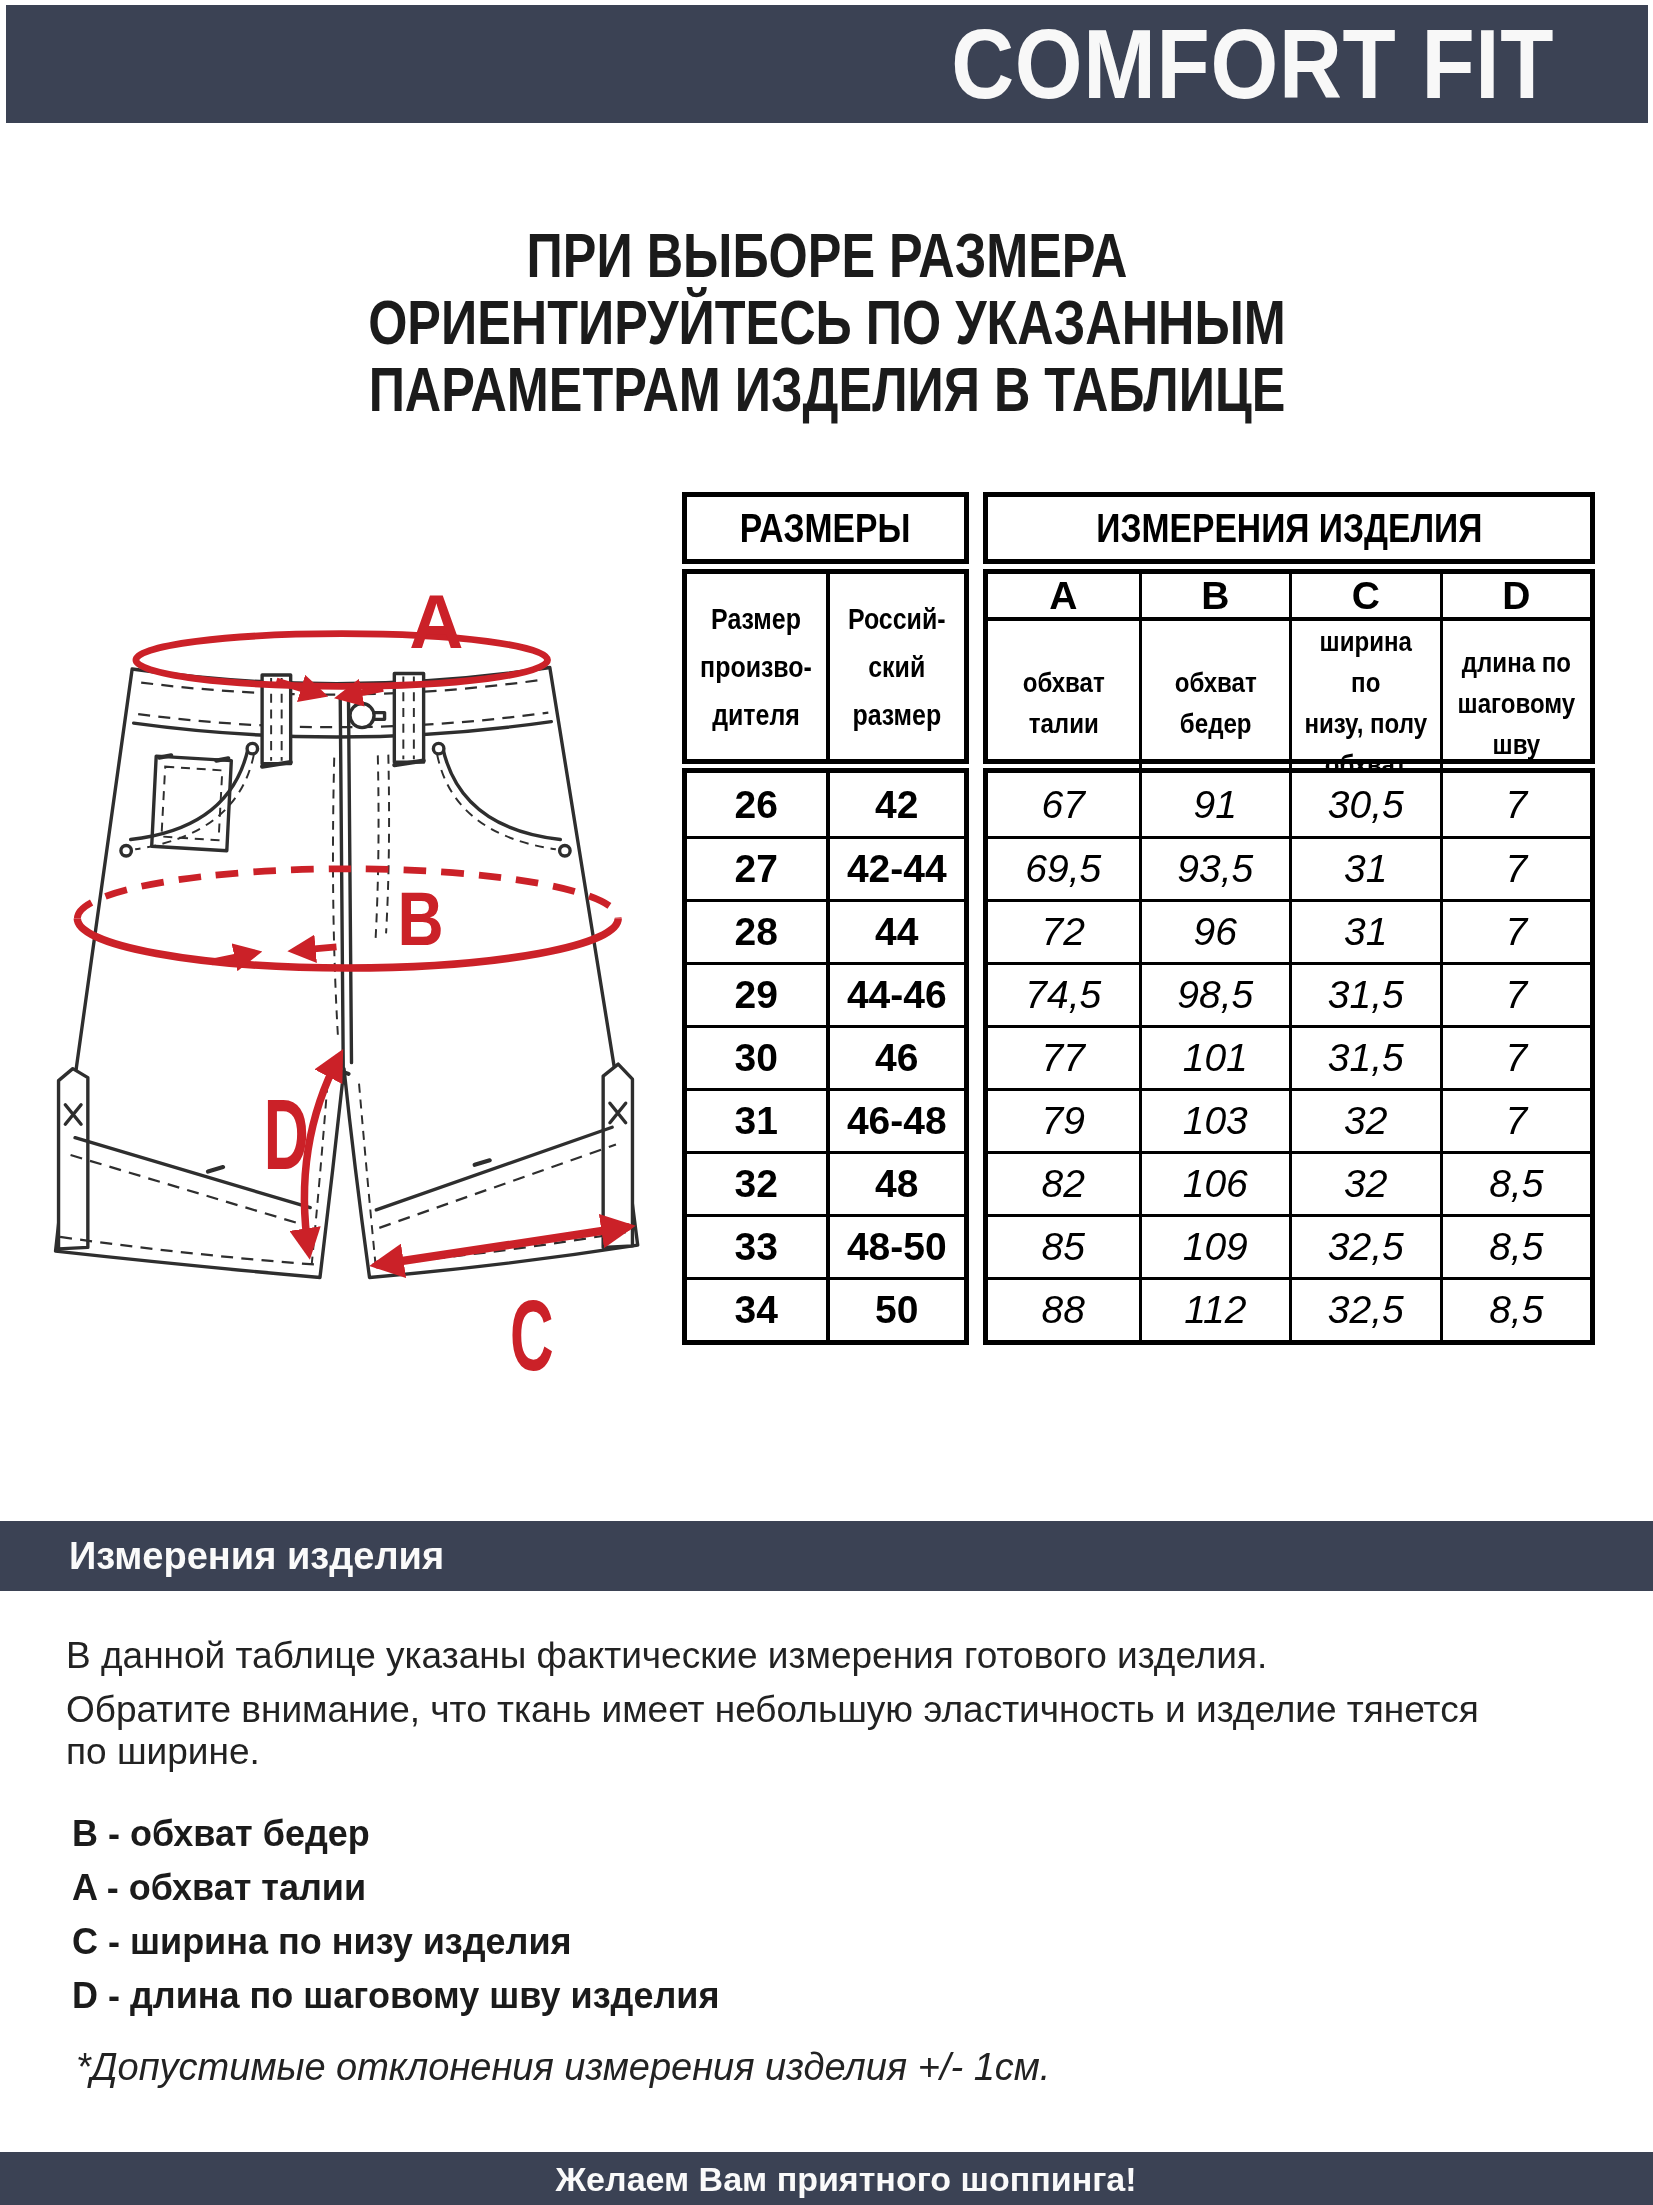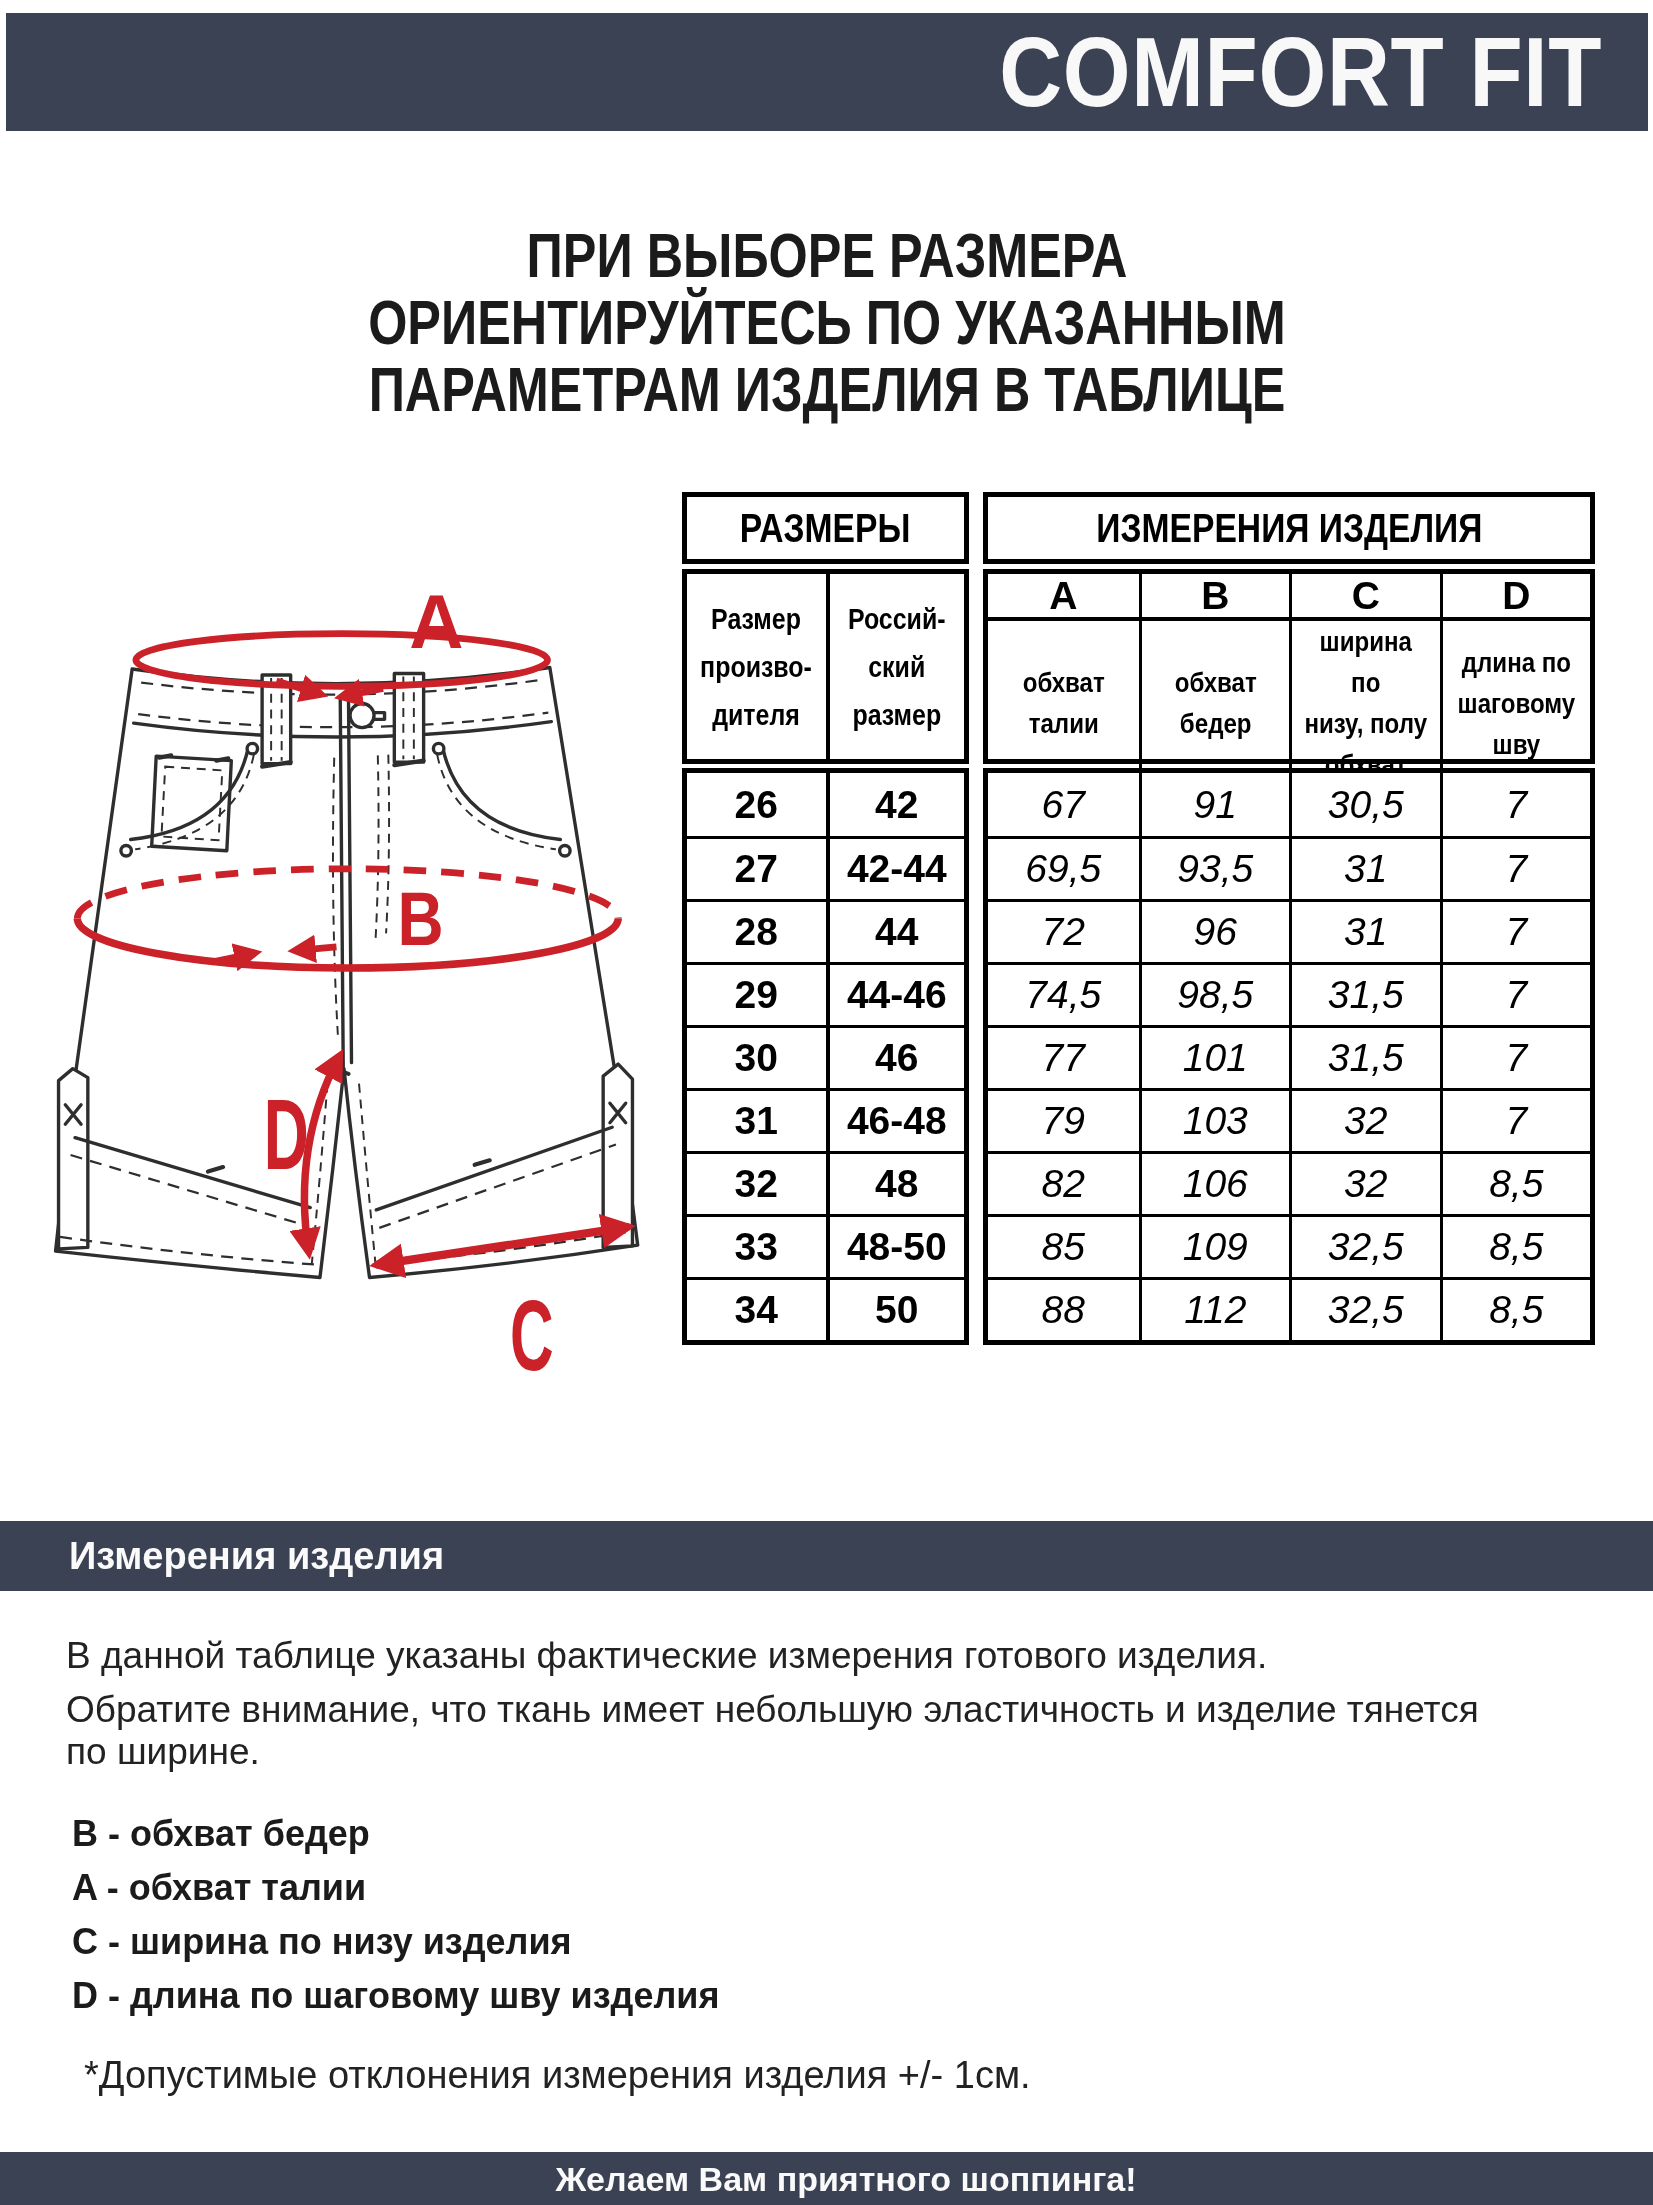--- a/index.html
+++ b/index.html
@@ -6,21 +6,21 @@
     --navy:#3b4254;
     --red:#cb2128;
     --ink:#1c1c1c;
   }
   html,body{margin:0;padding:0;}
   body{background:#ffffff;font-family:"Liberation Sans","DejaVu Sans",sans-serif;color:var(--ink);}
   .page{position:relative;width:1654px;height:2205px;background:#fff;overflow:hidden;}
 
   
   .top-banner{position:absolute;left:6px;top:4.5px;width:1642px;height:118px;background:var(--navy);
-    display:flex;align-items:center;justify-content:flex-end;padding-right:46px;box-sizing:border-box;margin-top:8px;}
+    display:flex;align-items:center;justify-content:flex-end;padding-right:94px;box-sizing:border-box;}
   .top-banner-text{display:inline-block;color:#f8f8f8;font-weight:bold;font-size:99px;line-height:1;
     transform:scaleX(.88);transform-origin:100% 50%;letter-spacing:0.8px;white-space:nowrap;}
 
   .mid-banner{position:absolute;left:0;top:1521px;width:1654px;height:70px;background:var(--navy);
     display:flex;align-items:center;padding-left:69px;box-sizing:border-box;}
   .mid-banner span{color:#fafafa;font-weight:bold;font-size:38px;line-height:1;}
 
   .bottom-banner{position:absolute;left:0;top:2152px;width:1654px;height:53px;background:var(--navy);
     display:flex;align-items:center;justify-content:center;}
   .bottom-banner span{color:#fafafa;font-weight:bold;font-size:34px;line-height:1;margin-left:38px;}
@@ -72,21 +72,21 @@
   .rt-row{display:grid;grid-template-columns:repeat(4,1fr);}
   .rt-row + .rt-row{border-top:3.8px solid #000;}
   .rt-data .cell{font-weight:normal;font-size:39px;}
 
   
   .para{position:absolute;left:66px;margin:0;font-size:37px;line-height:42px;color:#222;max-width:1518px;white-space:pre-line;}
   .p1{top:1635px;}
   .p2{top:1689px;}
   .legend{position:absolute;left:72px;top:1807px;}
   .legend-item{font-weight:bold;font-size:36px;line-height:54px;color:#1b1b1b;}
-  .note{position:absolute;left:68px;top:2038px;margin:16px;font-size:38px;color:#222;}
+  .note{position:absolute;left:68px;top:2038px;margin:8px;font-style:italic;font-size:38px;color:#222;}
 </style>
 </head>
 <body>
 
 <div class="page">
 
   <header class="top-banner">
     <span class="top-banner-text">COMFORT FIT</span>
   </header>
 

